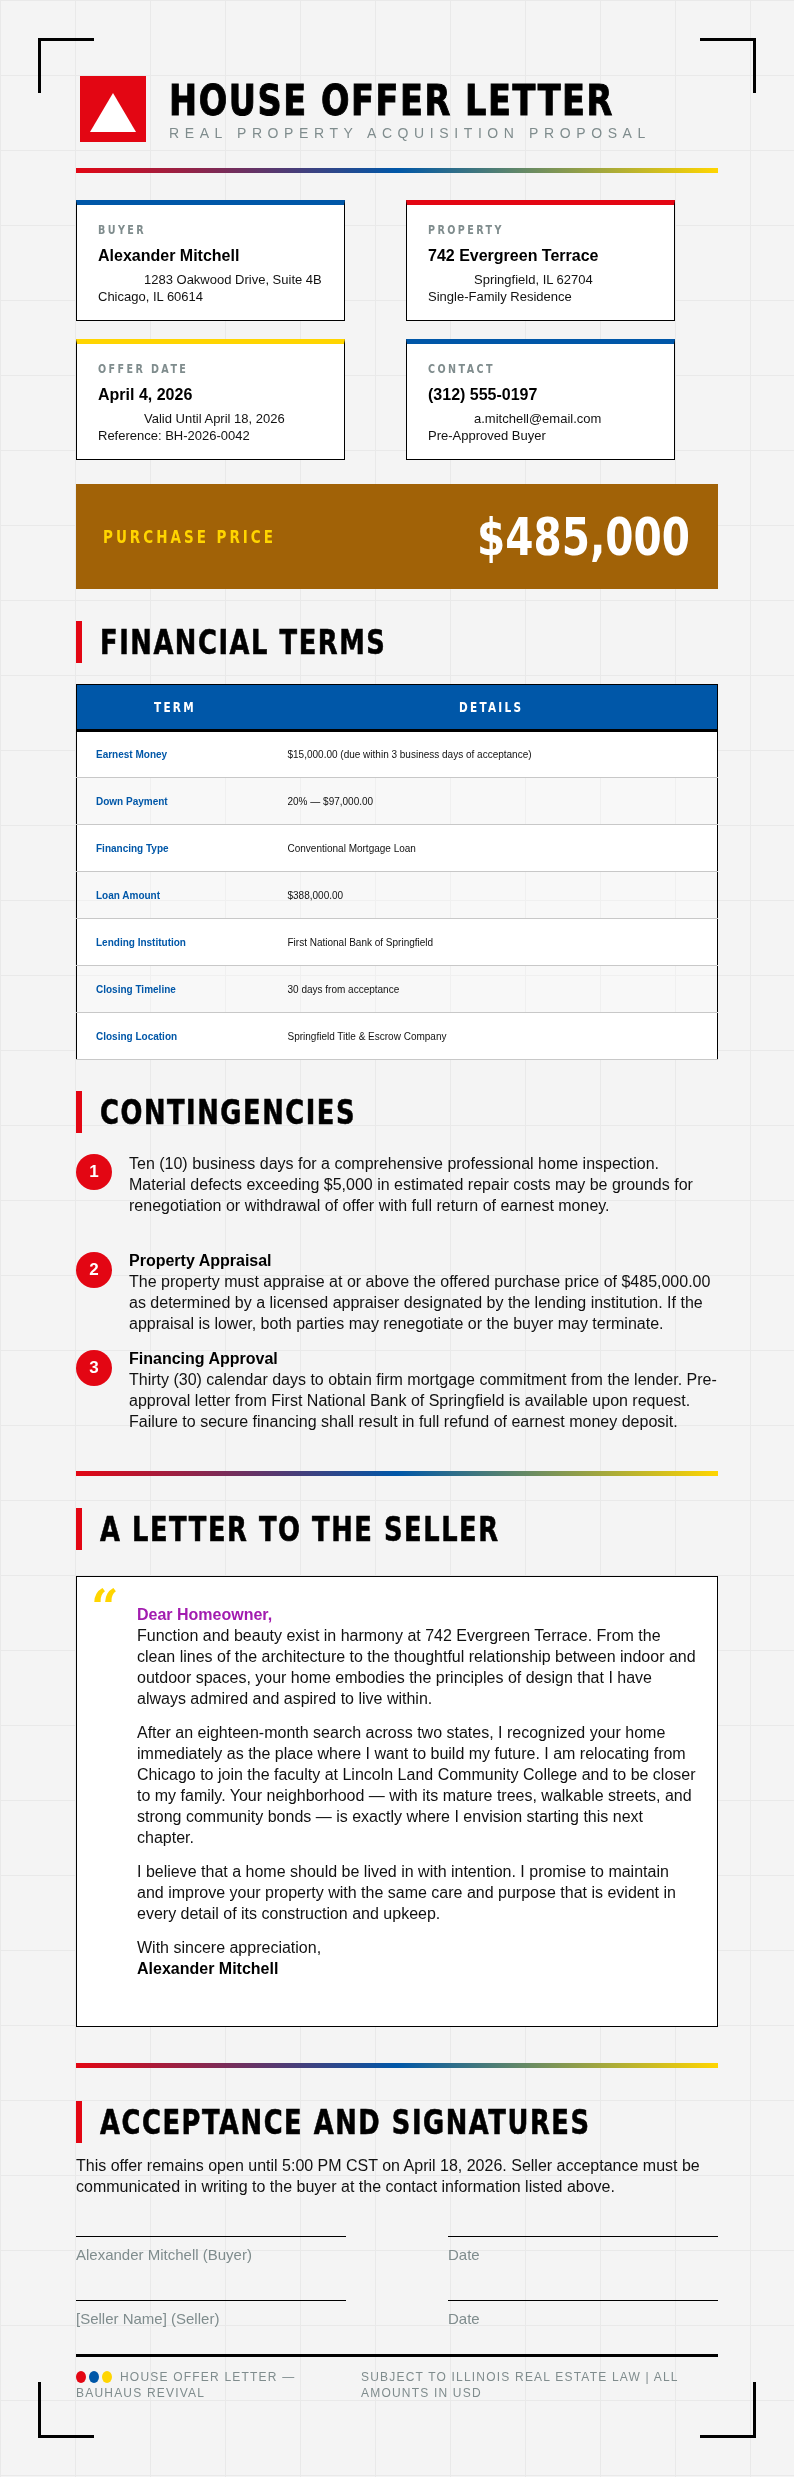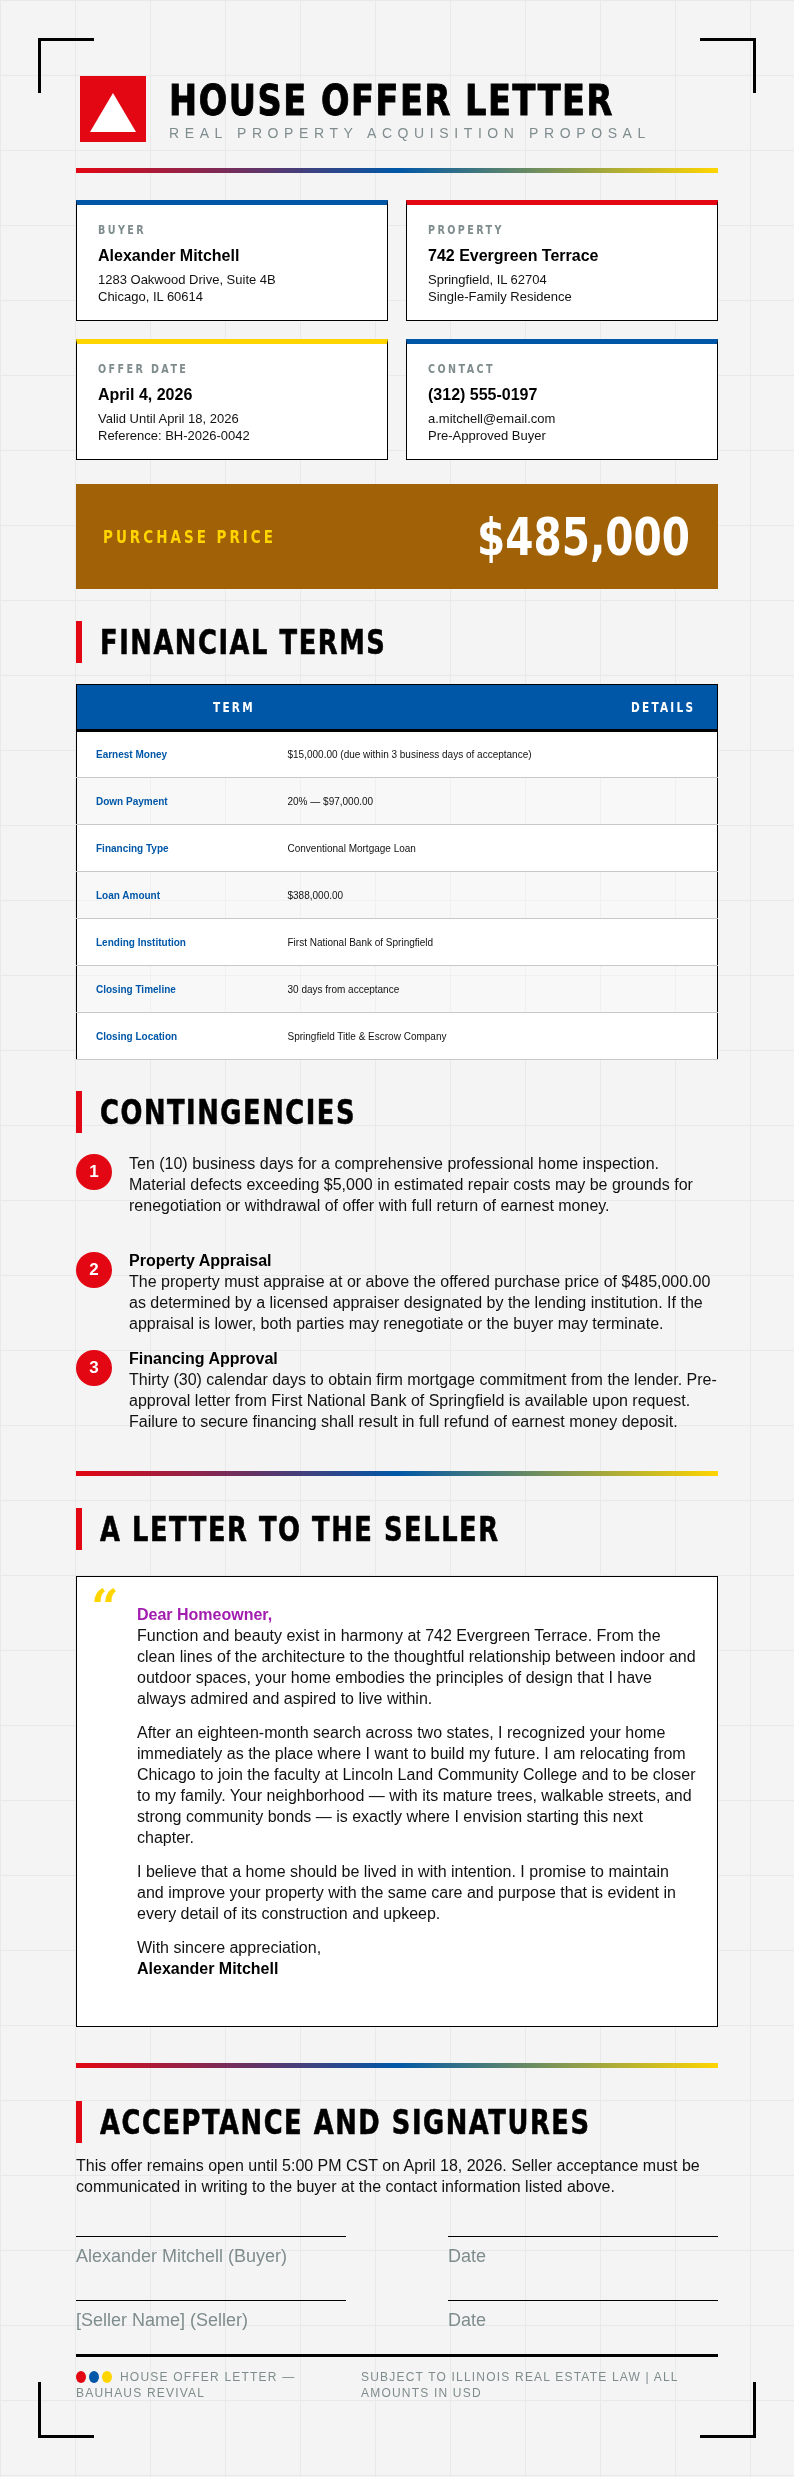--- a/index.html
+++ b/index.html
@@ -32,46 +32,46 @@
   .titles { margin-left: 23px; }
   .title { font-family: "DejaVu Sans", sans-serif; font-weight: bold; font-size: 43px; letter-spacing: 2px;
     transform: scaleX(0.78); transform-origin: left; white-space: nowrap; line-height: 46px; height: 46px; color: #000;
     -webkit-text-stroke: 1px #000; }
   .subtitle { font-size: 14px; letter-spacing: 5.6px; color: #7f8c8d; margin-top: 2px; white-space: nowrap; }
 
   .grad-bar { position: absolute; left: 0; width: 642px; height: 5px;
     background: linear-gradient(to right, #e30613 0%, #0057a8 50%, #ffd500 100%); }
 
   
-  .card { position: absolute; width: 312px; height: 121px; background: #fff; border: 1.5px solid #000; border-top: 5px solid #0057a8; padding: 18px 21px 0 21px; }
+  .card { position: absolute; width: 269px; height: 121px; background: #fff; border: 1.5px solid #000; border-top: 5px solid #0057a8; padding: 18px 21px 0 21px; }
   .card.red { border-top-color: #e30613; }
   .card.yellow { border-top-color: #ffd500; }
   .card-label { font-family: "DejaVu Sans", sans-serif; font-weight: bold; font-size: 12px; letter-spacing: 3px; color: #7f8c8d;
     transform: scaleX(0.8); transform-origin: left; height: 15px; }
   .card-main { font-size: 16px; font-weight: bold; margin-top: 9px; }
   .card-line { font-size: 13px; line-height: 17px; color: #111; }
-  .card-main + .card-line { margin-top: 6px; }
+  .card-main + .card-line { margin-top: 6px; margin-left: 46px; }
 
   
   .price-banner { position: absolute; top: 484px; left: 0; width: 642px; height: 105px; background: #a16207;
     display: flex; align-items: center; justify-content: space-between; padding: 0 28px 0 27px; }
   .price-label { font-family: "DejaVu Sans", sans-serif; font-weight: bold; font-size: 18px; letter-spacing: 4px; color: #ffd500;
     transform: scaleX(0.75); transform-origin: left; white-space: nowrap; }
   .price-value { font-family: "DejaVu Sans", sans-serif; font-weight: bold; font-size: 52px; color: #fff;
     transform: scaleX(0.78); transform-origin: right; white-space: nowrap; }
 
   
   .section-head { position: absolute; left: 0; height: 42px; display: flex; align-items: center; }
   .section-head .bar { width: 6px; height: 42px; background: #e30613; }
   .section-head .txt { margin-left: 18px; font-family: "DejaVu Sans", sans-serif; font-weight: bold; font-size: 33px;
     letter-spacing: 2px; transform: scaleX(0.78); transform-origin: left; white-space: nowrap; -webkit-text-stroke: 0.6px #000; }
 
   
   .terms-table { position: absolute; top: 684px; left: 0; width: 642px; border-collapse: collapse; border: 1.5px solid #000; }
-  .terms-table th { background: #0057a8; color: #fff; text-align: right; height: 46px; border-bottom: 3px solid #000; padding: 0 0 0 19px; }
+  .terms-table th { background: #0057a8; color: #fff; text-align: center; height: 46px; border-bottom: 3px solid #000; padding: 0 0 0 19px; }
   .terms-table th span { display: inline-block; font-family: "DejaVu Sans", sans-serif; font-weight: bold; font-size: 14px; letter-spacing: 3px;
     transform: scaleX(0.75); transform-origin: left; }
   .terms-table td { height: 47px; font-size: 10px; padding: 0 0 0 19px; border-bottom: 1px solid #c8c8c8; }
   .terms-table tr:nth-child(odd) td { background: #fff; }
   .terms-table tr:nth-child(even) td { background: rgba(255,255,255,0.35); }
   .terms-table td.term { color: #0057a8; font-weight: bold; width: 192px; }
   .terms-table td.detail { color: #111; }
 
   
   .cont-item { position: absolute; left: 0; width: 642px; display: flex; }
@@ -86,21 +86,21 @@
   .quote-mark { position: absolute; left: 14px; top: 6px; font-family: "DejaVu Serif", serif; font-weight: bold; font-size: 48px; color: #ffd500; line-height: 1; }
   .letter-content { position: absolute; left: 60px; top: 27px; width: 560px; font-size: 16px; line-height: 21px; color: #111; }
   .letter-greeting { font-weight: bold; color: #a21caf; }
   .letter-p { margin-bottom: 13px; }
   .letter-closing { }
   .letter-sign { font-weight: bold; color: #000; }
 
   
   .accept-text { position: absolute; top: 2155px; left: 0; width: 642px; font-size: 16px; line-height: 21px; color: #111; }
   .sig-line { position: absolute; width: 270px; border-top: 1.5px solid #000; }
-  .sig-label { position: absolute; font-size: 18px; color: #7f8c8d; }
+  .sig-label { position: absolute; font-size: 15px; color: #7f8c8d; }
 
   
   .footer-rule { position: absolute; top: 2354px; left: 0; width: 642px; height: 3px; background: #000; }
   .footer-left { position: absolute; top: 2369px; left: 0; width: 270px; font-size: 12px; letter-spacing: 1.2px; color: #7f8c8d; line-height: 16px; }
   .footer-right { position: absolute; top: 2369px; left: 285px; width: 357px; font-size: 12px; letter-spacing: 1.2px; color: #7f8c8d; line-height: 16px; }
   .dot { display: inline-block; width: 10px; height: 12px; border-radius: 50%; margin-right: 3px; vertical-align: -2px; }
   .dot.red { background: #e30613; } .dot.blue { background: #0057a8; } .dot.yellow { background: #ffd500; margin-right: 8px; }
 </style>
 </head>
 <body>

